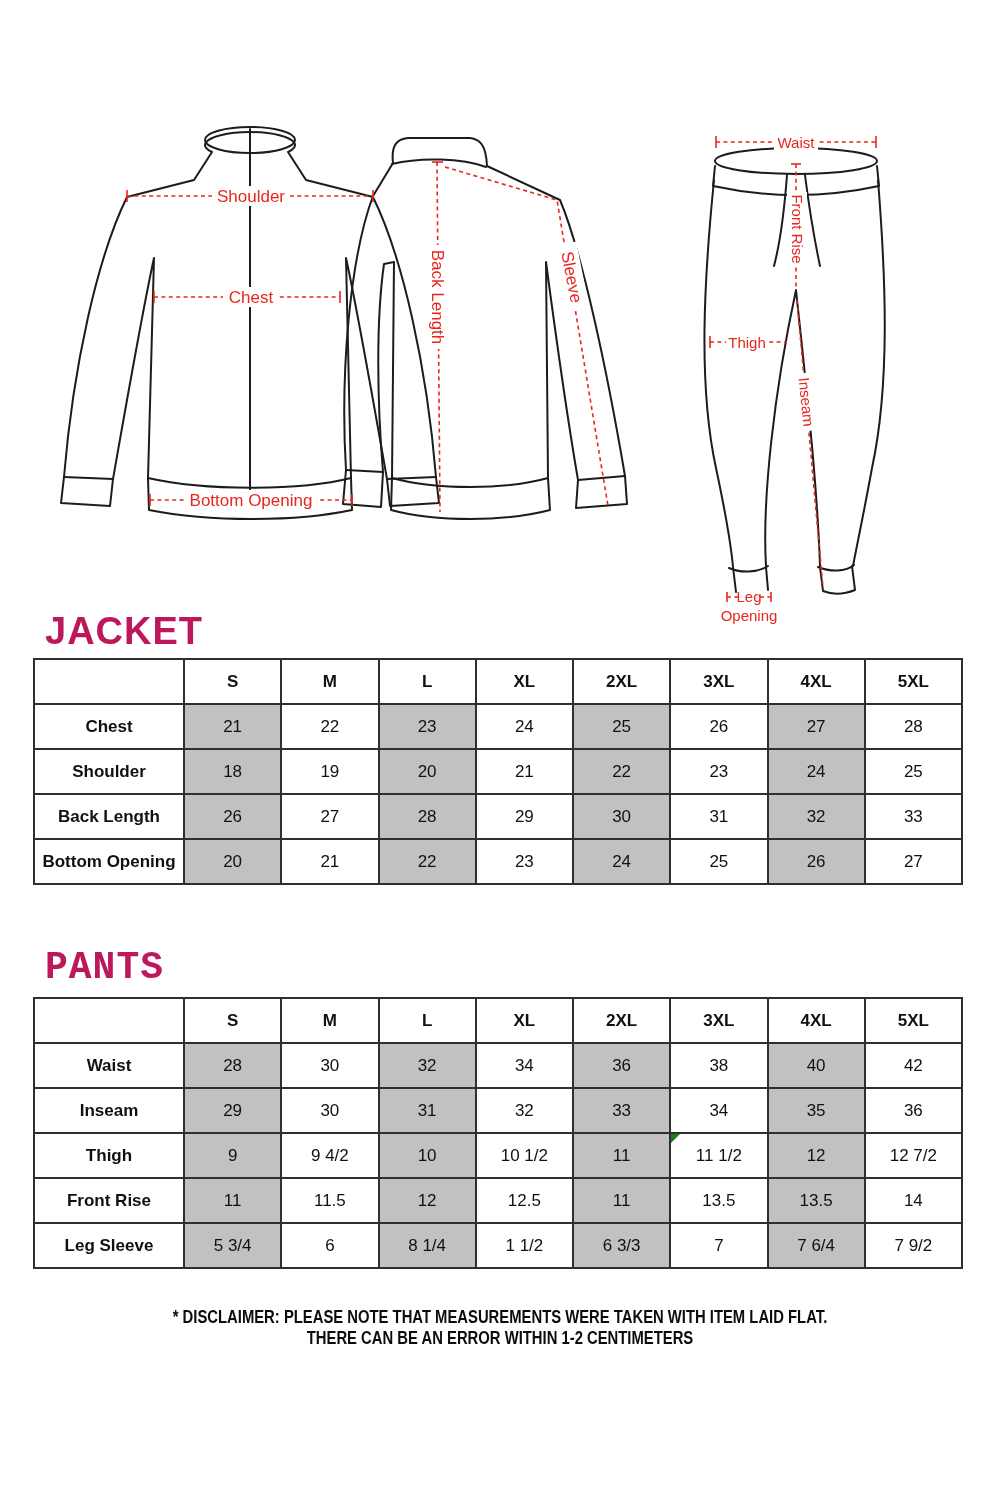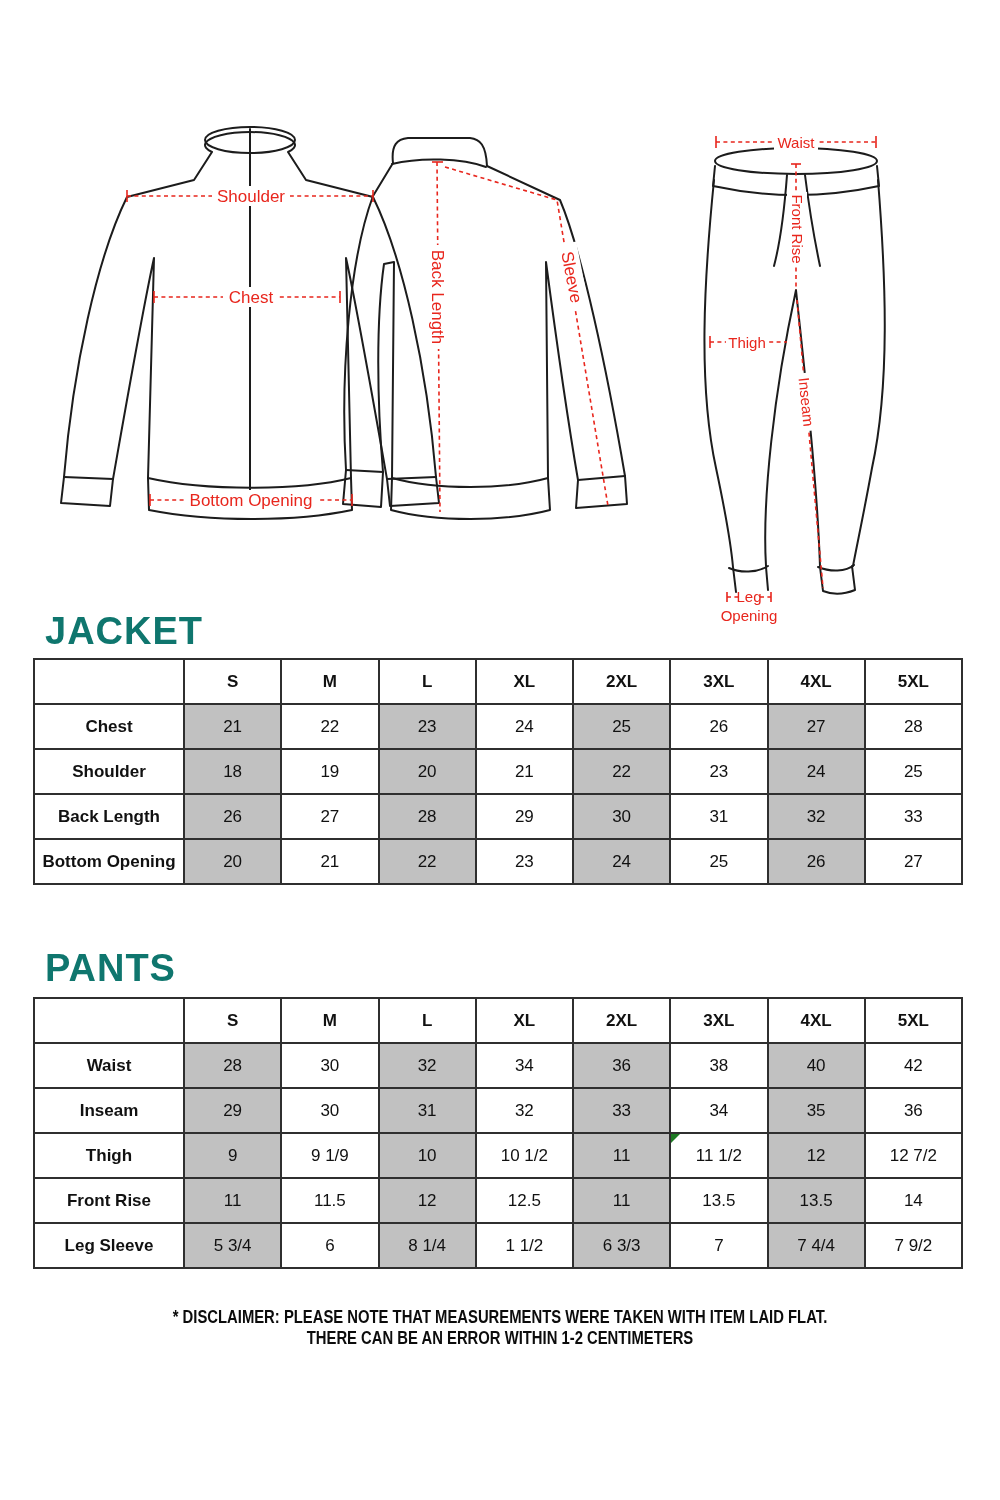--- a/index.html
+++ b/index.html
@@ -15,21 +15,21 @@
   }
   svg{position:absolute;top:0;left:0;}
   .art{fill:none;stroke:var(--ink);stroke-width:2;stroke-linejoin:round;stroke-linecap:round;}
   .dash{fill:none;stroke:var(--ann);stroke-width:1.6;stroke-dasharray:4 3.4;}
   .tick{fill:none;stroke:var(--ann);stroke-width:1.6;}
   .lblbg{fill:#ffffff;}
   .annt{fill:var(--ann);font-family:"Liberation Sans",sans-serif;font-size:17px;text-anchor:middle;}
   .annt-sm{fill:var(--ann);font-family:"Liberation Sans",sans-serif;font-size:15px;text-anchor:middle;}
   .sec-title{
     position:absolute;left:45px;margin:0;font-size:38px;font-weight:bold;
-    letter-spacing:1px;line-height:1;color:#0f766e;
+    letter-spacing:1px;line-height:1;color:#be185d;
   }
   .size-table{
     position:absolute;left:33px;width:930px;border-collapse:collapse;table-layout:fixed;
     font-size:17px;
   }
   .size-table th,.size-table td{
     border:2px solid var(--border);text-align:center;vertical-align:middle;
     height:43px;padding:0;position:relative;background:#fff;
   }
   .size-table thead th{font-weight:bold;}
@@ -241,21 +241,21 @@
           <td class="shaded">22</td>
           <td>23</td>
           <td class="shaded">24</td>
           <td>25</td>
           <td class="shaded">26</td>
           <td>27</td>
         </tr>
       </tbody>
     </table>
 
-  <h2 class="sec-title" style="top:949px;">PANTS</h2>
+  <h2 class="sec-title" style="top:949px;font-family:Liberation Mono, monospace;">PANTS</h2>
   <table class="size-table" style="top:997px;">
       <colgroup>
         <col style="width: 150px;">
         <col>
         <col>
         <col>
         <col>
         <col>
         <col>
         <col>
@@ -293,21 +293,21 @@
           <td class="shaded">31</td>
           <td>32</td>
           <td class="shaded">33</td>
           <td>34</td>
           <td class="shaded">35</td>
           <td>36</td>
         </tr>
         <tr>
           <th>Thigh</th>
           <td class="shaded">9</td>
-          <td>9 1/9</td>
+          <td>9 4/2</td>
           <td class="shaded">10</td>
           <td>10 1/2</td>
           <td class="shaded">11</td>
           <td>11 1/2<span class="flag" style="border-top-color: rgb(30, 122, 36);"></span></td>
           <td class="shaded">12</td>
           <td>12 7/2</td>
         </tr>
         <tr>
           <th>Front Rise</th>
           <td class="shaded">11</td>
@@ -320,21 +320,21 @@
           <td>14</td>
         </tr>
         <tr>
           <th>Leg Sleeve</th>
           <td class="shaded">5 3/4</td>
           <td>6</td>
           <td class="shaded">8 1/4</td>
           <td>1 1/2</td>
           <td class="shaded">6 3/3</td>
           <td>7</td>
-          <td class="shaded">7 4/4</td>
+          <td class="shaded">7 6/4</td>
           <td>7 9/2</td>
         </tr>
       </tbody>
     </table>
 
   <div class="disclaimer">
     <div>* DISCLAIMER: PLEASE NOTE THAT MEASUREMENTS WERE TAKEN WITH ITEM LAID FLAT.</div>
     <div>THERE CAN BE AN ERROR WITHIN 1-2 CENTIMETERS</div>
   </div>
 

